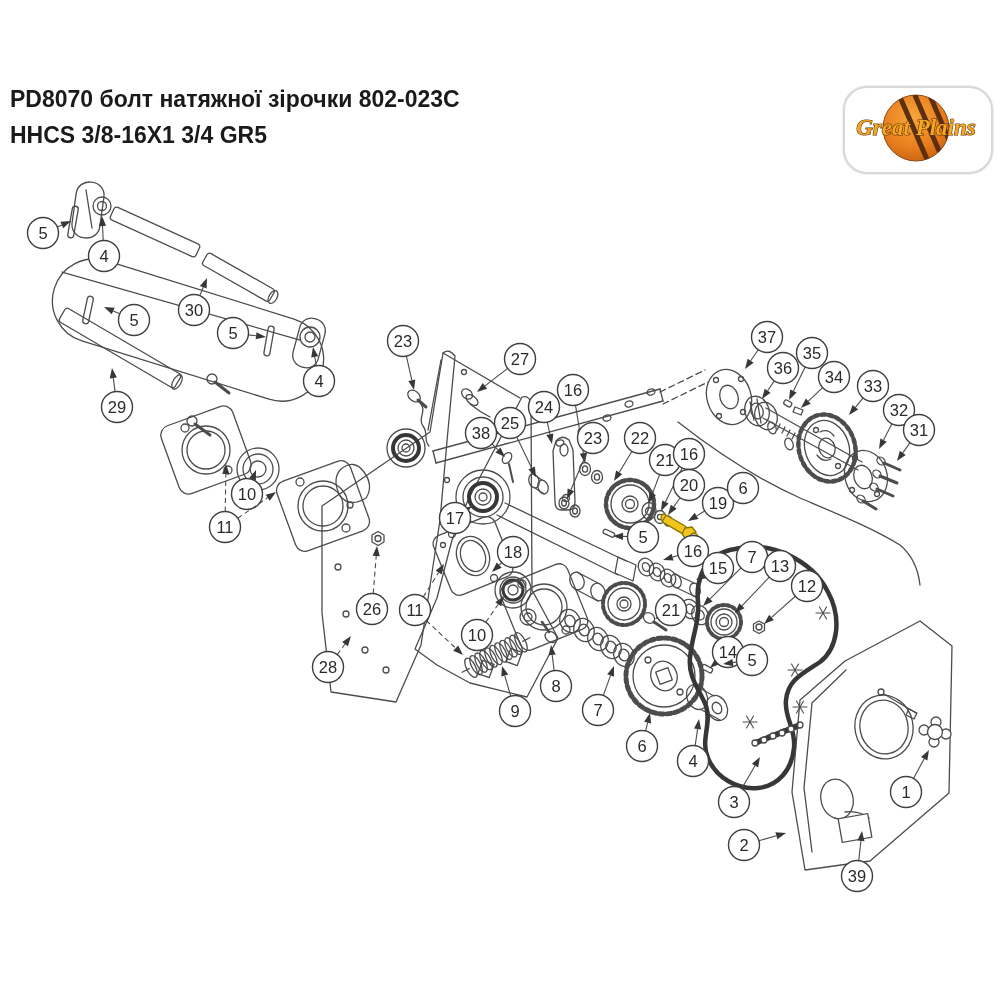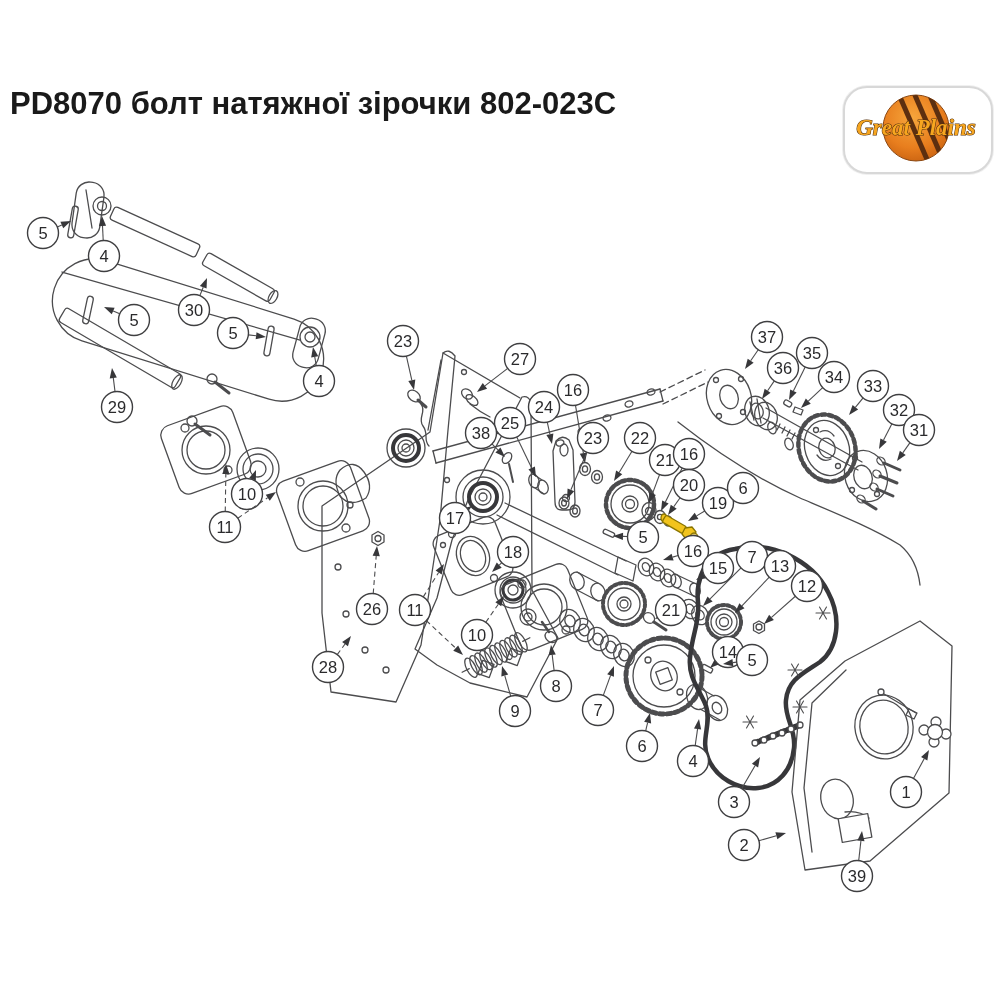--- a/index.html
+++ b/index.html
@@ -1,33 +1,34 @@
 <!DOCTYPE html>
 <html><head>
 <meta charset="utf-8">
 <style>
   html,body{margin:0;padding:0;background:#ffffff;}
   .page{position:relative;width:1000px;height:1000px;background:#fff;overflow:hidden;
         font-family:"Liberation Sans",sans-serif;}
   .title-block{position:absolute;left:10px;top:88px;line-height:1.0;}
-  .title-line{font-size:31px;font-weight:bold;color:#1a1a1a;margin-bottom:13px;
+  .title-line{font-size:23px;font-weight:bold;color:#1a1a1a;margin-bottom:13px;
               font-family:"Liberation Sans",sans-serif;}
   .logo{position:absolute;left:843px;top:86px;width:146px;height:84px;border:2px solid #d8d8d8;
         border-radius:24px;background:#fff;box-shadow:0 0 0 1px #f0f0f0;}
   .logo svg{display:block;}
   #diagram{position:absolute;left:0;top:0;}
   text.callout-num{font-family:"Liberation Sans","DejaVu Sans",sans-serif;}
 </style>
 </head>
 <body>
 
 <div class="page">
 
   <div class="title-block">
     <div class="title-line">PD8070 болт натяжної зірочки 802-023C</div>
+    <div class="title-line">HHCS 3/8-16X1 3/4 GR5</div>
   </div>
 
   <div class="logo">
     <svg width="142" height="80" viewBox="0 0 142 80">
       <defs>
         <radialGradient id="ballGrad" cx="45%" cy="35%" r="75%">
           <stop offset="0%" stop-color="#f6a63c"></stop>
             <stop offset="60%" stop-color="#e87e1e"></stop>
           <stop offset="100%" stop-color="#c25c0e"></stop>
         </radialGradient>

